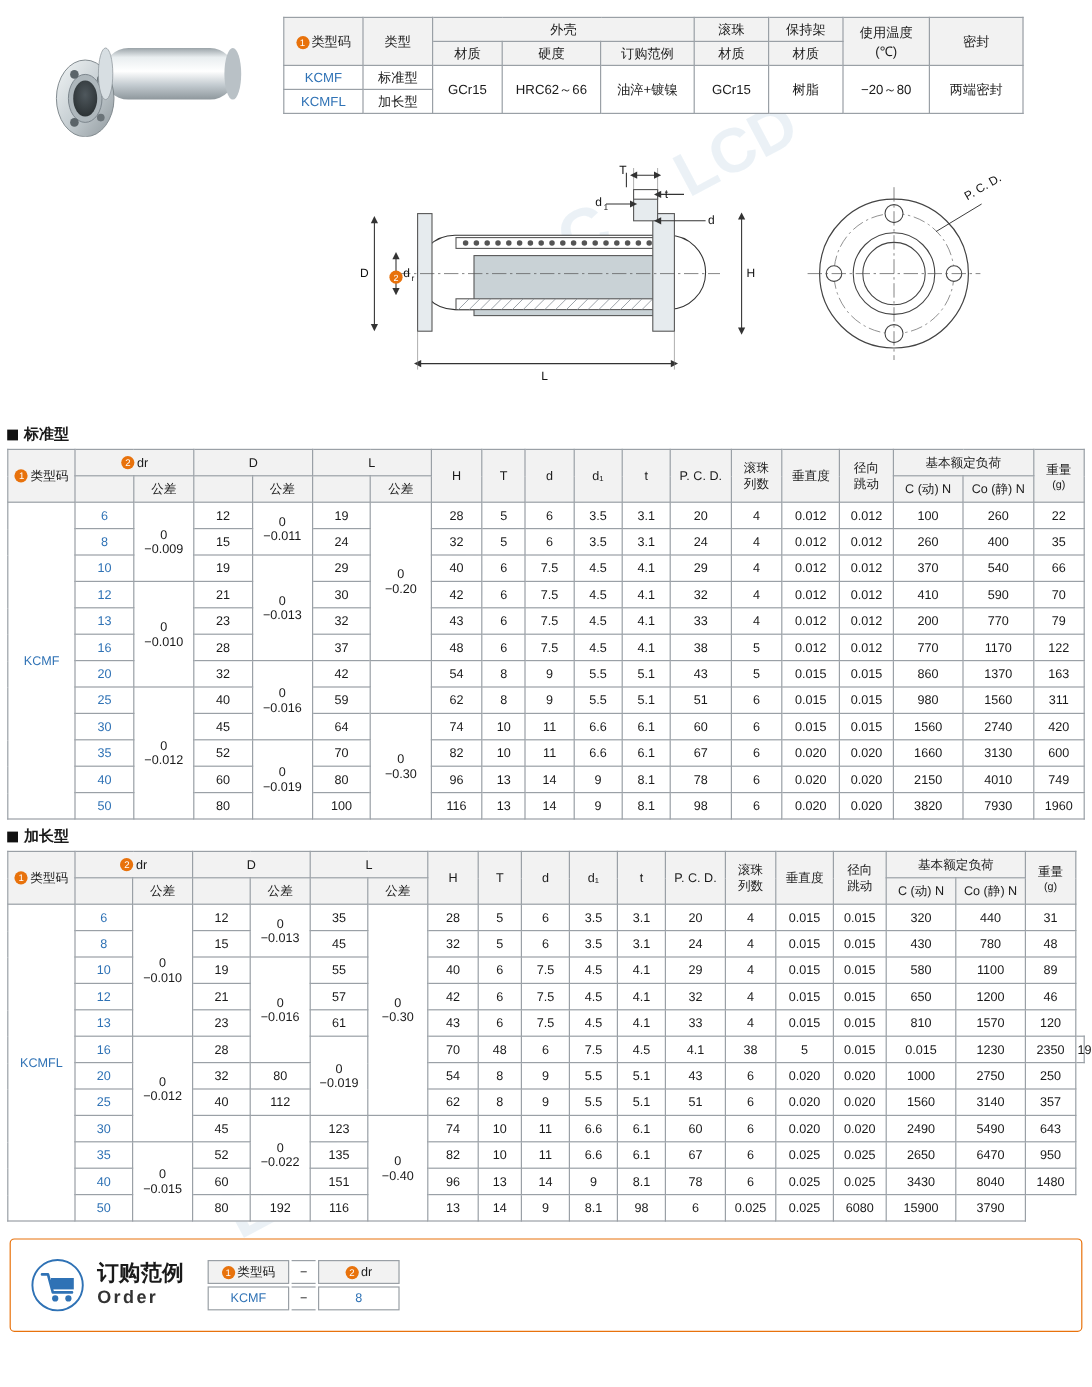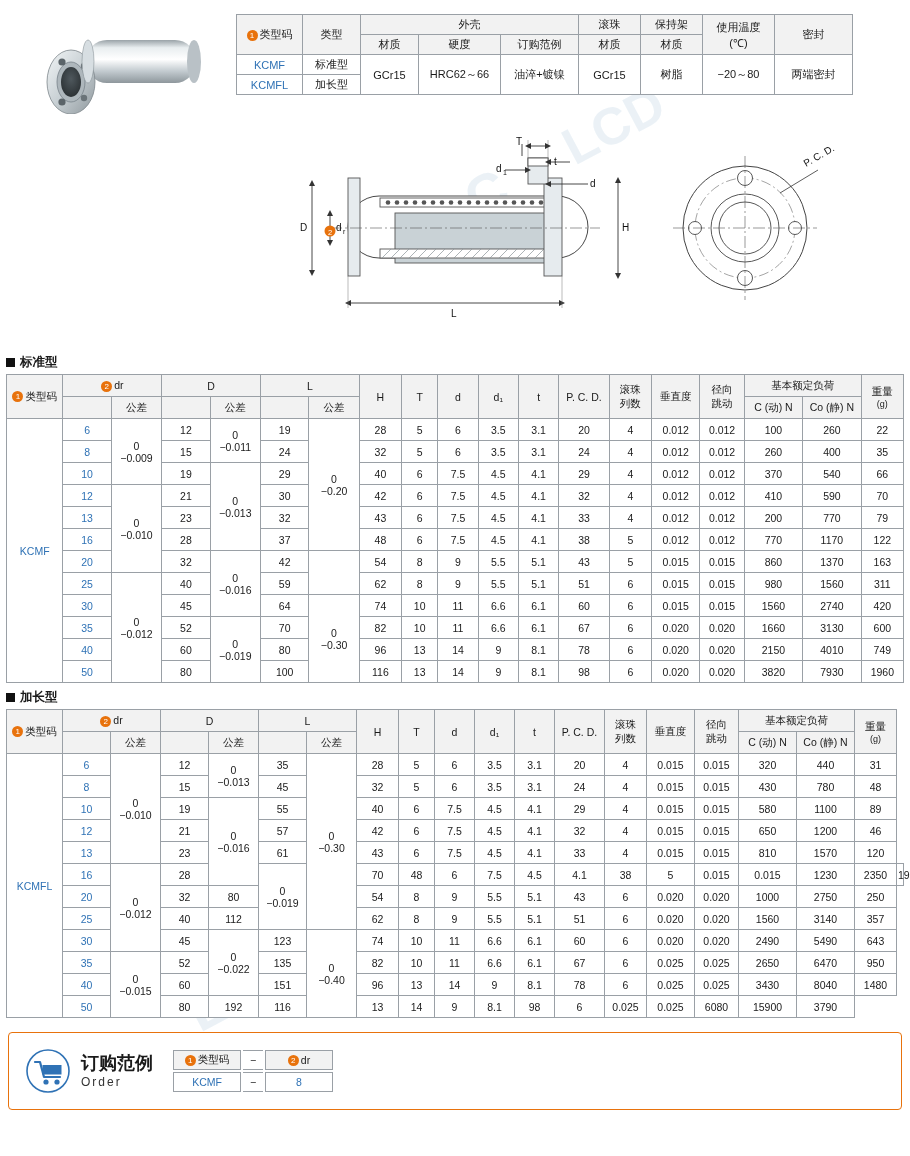--- a/index.html
+++ b/index.html
@@ -103,21 +103,21 @@
     border-radius: 4px;
     height: 78px;
     display: flex;
     align-items: center;
     padding: 0 16px;
     background: #fff;
   }
   .cart { width: 46px; height: 46px; flex: 0 0 46px; }
   .order-label { margin-left: 10px; line-height: 1.25; }
   .order-label .cn { font-size: 18px; font-weight: bold; }
-  .order-label .en { font-size: 12px; letter-spacing: 2px; color: #333; }
+  .order-label .en { font-size: 15px; letter-spacing: 2px; color: #333; font-weight: bold; }
   .order-tbl { margin-left: 18px; }
   .order-tbl td { border: 1px solid #9aa0a6; height: 20px; width: 68px; text-align: center; font-size: 10.5px; }
   .order-tbl td.dash { width: 20px; border-left: none; border-right: none; }
 </style>
 </head>
 <body>
 
 <div class="wm" style="left:560px; top:95px; font-size:52px; transform:rotate(-28deg);">LCD</div>
 <div class="wm" style="left:390px; top:180px; font-size:56px; transform:rotate(-28deg);">MLC</div>
 <div class="wm" style="left:330px; top:430px; font-size:60px; transform:rotate(-28deg);">ESAM</div>

